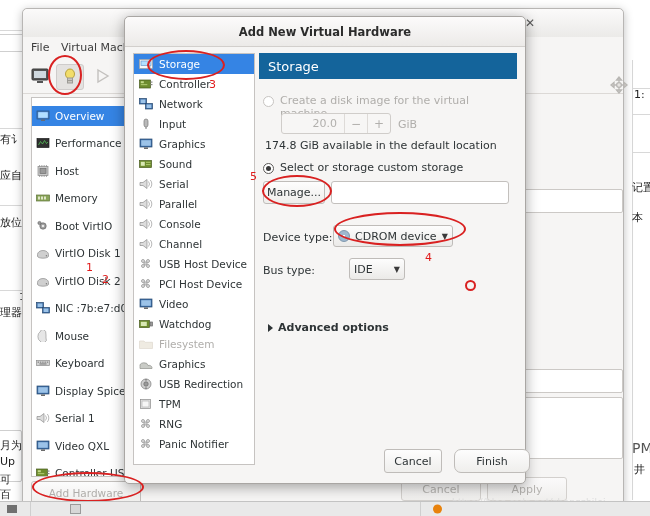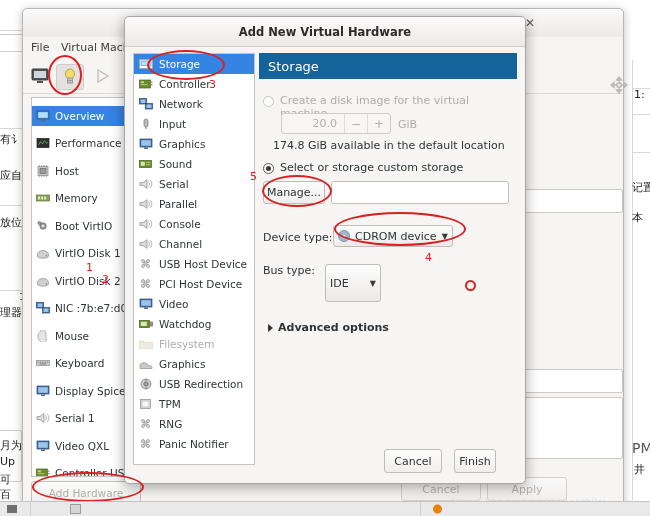--- a/index.html
+++ b/index.html
@@ -545,56 +545,56 @@
 
     <div class="spin" style="left:22px;top:60px;width:110px;height:21px;">
       <div class="val">20.0</div>
       <div class="sep"></div>
       <div class="step">−</div>
       <div class="sep"></div>
       <div class="step">+</div>
     </div>
     <div class="plabel" style="left:139px;top:65px;color:#b0aeab;">GiB</div>
 
-    <div class="plabel" style="left:14px;top:86px;">174.8 GiB available in the default location</div>
+    <div class="plabel" style="left:6px;top:86px;">174.8 GiB available in the default location</div>
 
     <div class="radio on" style="left:4px;top:110px;"></div>
     <div class="plabel" style="left:21px;top:108px;">Select or storage custom storage</div>
 
     <div class="btn" style="left:4px;top:128px;width:62px;height:23px;">
       <span>Manage...</span>
     </div>
     <div class="entry" style="left:72px;top:128px;width:178px;height:23px;"></div>
 
     <div class="plabel" style="left:4px;top:178px;">Device type:</div>
     <div class="combo" style="left:74px;top:172px;width:120px;height:22px;">
       <span class="cdicon"></span>
       <span>CDROM device</span>
       <span class="arrow">▼</span>
     </div>
 
     <div class="plabel" style="left:4px;top:211px;">Bus type:</div>
-    <div class="combo" style="left:66px;top:205px;width:56px;height:38px;margin-top:6px;">
+    <div class="combo" style="left:90px;top:205px;width:56px;height:22px;">
       <span>IDE</span>
       <span class="arrow">▼</span>
     </div>
 
     <div class="expander" style="left:9px;top:268px;">
       <span class="tri"></span>
       <span>Advanced options</span>
     </div>
   </div>
 
   <div class="btn" style="left:259px;top:448px;width:0;height:0;"></div>
 </div>
 
 <div class="btn" style="left:384px;top:449px;width:58px;height:24px;">
   <span>Cancel</span>
 </div>
-<div class="btn" style="left:454px;top:449px;width:42px;height:24px;">
+<div class="btn" style="left:454px;top:449px;width:76px;height:24px;border-radius:7px;">
   <span>Finish</span>
 </div>
 
 <div class="ellipse" style="left:48px;top:55px;width:30px;height:36px;"></div>
 <div class="ellipse" style="left:32px;top:472px;width:108px;height:26px;"></div>
 <div class="ellipse" style="left:147px;top:50px;width:74px;height:26px;"></div>
 <div class="ellipse" style="left:262px;top:175px;width:66px;height:28px;"></div>
 <div class="ellipse" style="left:334px;top:212px;width:128px;height:30px;"></div>
 
 <div class="rnum" style="left:86px;top:261px;">1</div>

